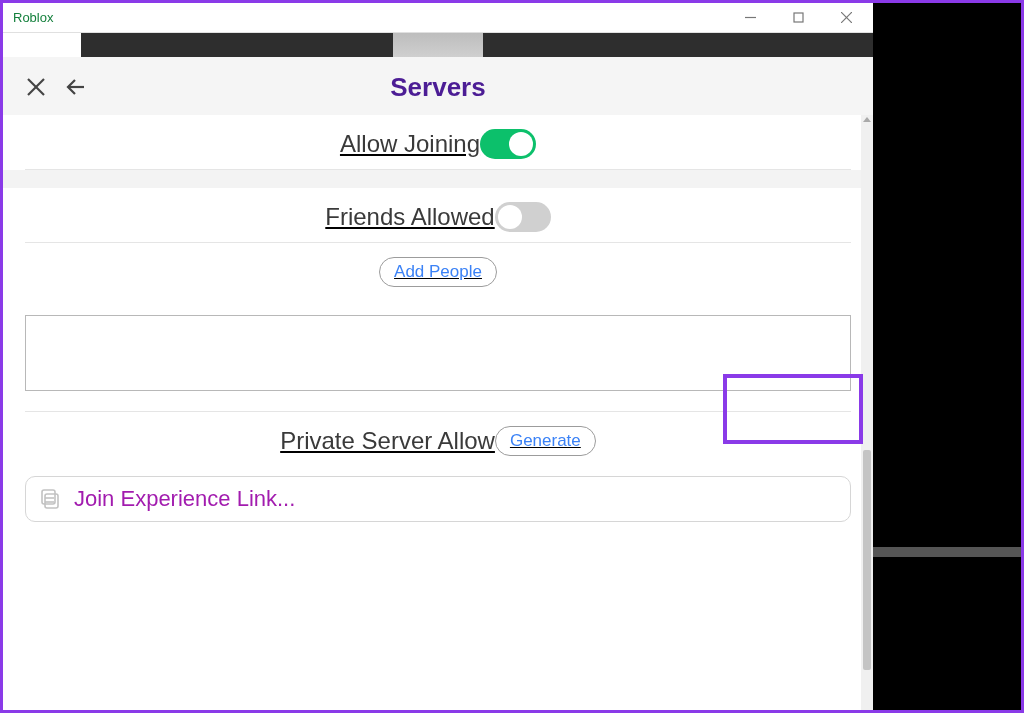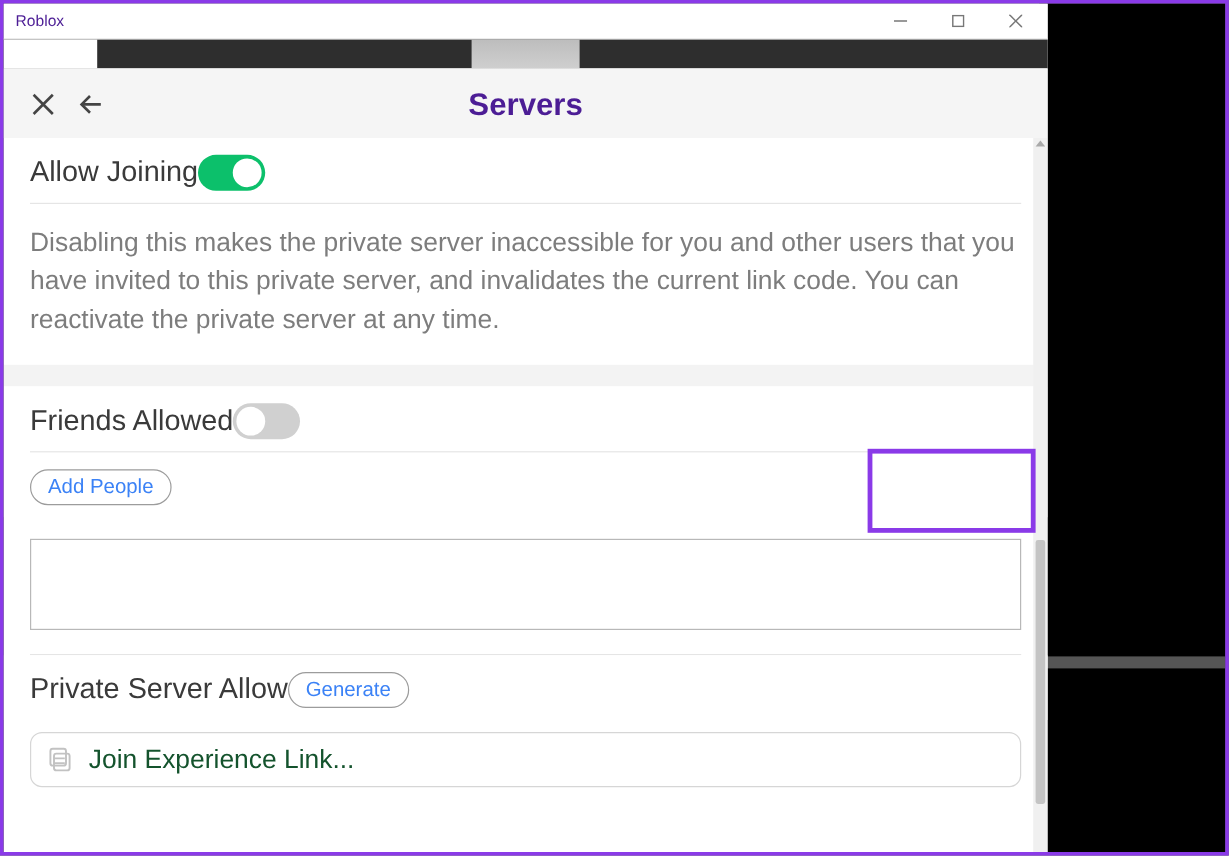--- a/index.html
+++ b/index.html
@@ -41,21 +41,21 @@
     }
     
     .titlebar {
       height: 30px;
       background: #fff;
       border-bottom: 1px solid #e0e0e0;
       display: flex;
       align-items: center;
       justify-content: space-between;
       padding: 0 4px 0 10px;
-      color: #4c1d95;
+      color: #15803d;
       font-size: 13px;
     }
     .titlebar-buttons {
       display: flex;
       gap: 2px;
     }
     .titlebar-btn {
       width: 46px;
       height: 28px;
       display: flex;
@@ -126,22 +126,23 @@
       overflow-y: auto;
       position: relative;
     }
     .section {
       background: #fff;
       padding: 0 22px;
     }
     .row {
       display: flex;
       align-items: center;
-      justify-content: flex-start;
+      justify-content: center;
       padding: 14px 0 10px 0;
+      text-decoration: underline;
     }
     .row-title {
       font-size: 24px;
       color: #3a3a3a;
       font-weight: 400;
     }
     .hr {
       border: none;
       border-top: 1px solid #e5e5e5;
       margin: 0;
@@ -219,21 +220,21 @@
     .copy-icon {
       width: 24px;
       height: 24px;
       stroke: #c2c2c2;
       stroke-width: 1.6;
       fill: none;
       flex-shrink: 0;
     }
     .link-placeholder {
       font-size: 22px;
-      color: #14532d;
+      color: #a21caf;
     }
     
     .scrollbar {
       position: absolute;
       right: 0;
       top: 0;
       width: 12px;
       height: 100%;
       background: #f0f0f0;
     }
@@ -304,21 +305,20 @@
   <div class="content">
 
     <div class="section">
       <div class="row">
         <div class="row-title">Allow Joining</div>
         <div class="toggle on">
             <div class="knob"></div>
           </div>
       </div>
       <hr class="hr">
-      <div class="description">Disabling this makes the private server inaccessible for you and other users that you have invited to this private server, and invalidates the current link code. You can reactivate the private server at any time.</div>
     </div>
 
     <div class="section-gap"></div>
 
     <div class="section">
       <div class="row">
         <div class="row-title">Friends Allowed</div>
         <div class="toggle off">
             <div class="knob"></div>
           </div>

